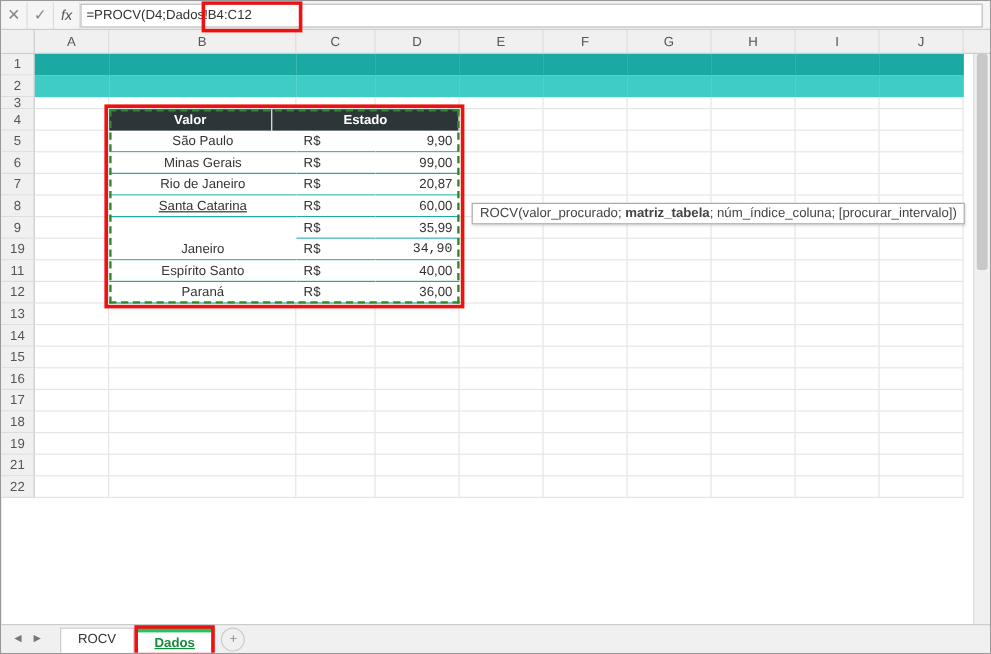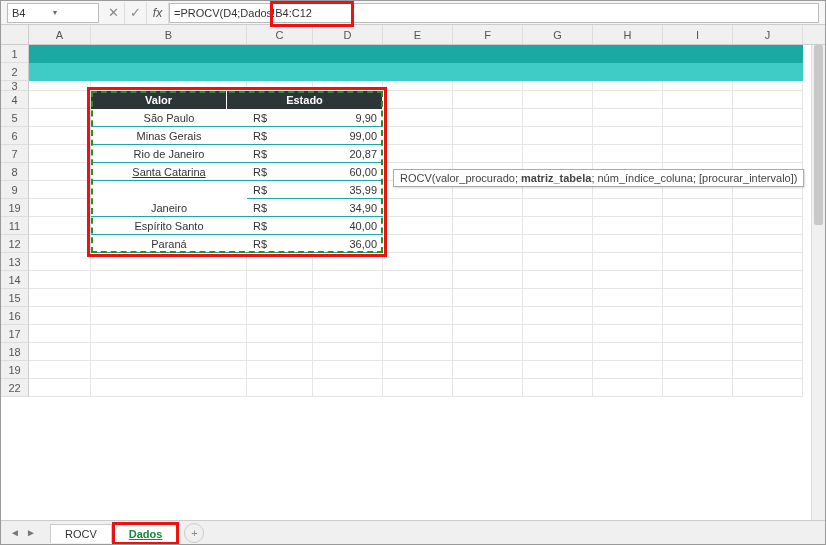--- a/index.html
+++ b/index.html
@@ -44,36 +44,32 @@
   .red-box-table { position: absolute; border: 3px solid #e11; pointer-events: none; }
   
   
   .tooltip { position: absolute; background: #fff; border: 1px solid #aaa; padding: 2px 6px; font-size: 11px; color: #444; white-space: nowrap; box-shadow: 1px 1px 2px rgba(0,0,0,.15); }
   .tooltip b { font-weight: bold; }
   
   
   .tabstrip { position: absolute; bottom: 0; left: 0; right: 0; height: 24px; background: #f0f0f0; border-top: 1px solid #ccc; display: flex; align-items: center; padding-left: 6px; }
   .tabnav { width: 16px; display: flex; justify-content: center; color: #777; font-size: 10px; cursor: pointer; }
   .sheet-tab { padding: 3px 14px; margin: 0 1px; background: #fff; border: 1px solid #ccc; border-bottom: none; font-size: 11px; cursor: pointer; position: relative; top: 1px; }
-  .sheet-tab.active { font-weight: bold; color: #158a3b; border-top: 1px solid #22c55e; text-decoration: underline; }
+  .sheet-tab.active { font-weight: bold; color: #158a3b; border-top: 4px solid #22c55e; text-decoration: underline; }
   .sheet-tab.red-box { outline: 3px solid #e11; outline-offset: -1px; }
   .addsheet { width: 20px; height: 20px; border: 1px solid #ccc; border-radius: 10px; margin-left: 6px; display: flex; align-items:center; justify-content:center; color:#888; font-size:11px; cursor:pointer; }
   
   
   .vscroll { position: absolute; top: 44px; right: 0; width: 14px; bottom: 24px; background: #f0f0f0; border-left: 1px solid #ddd; }
   .vthumb { position: absolute; top: 0; left: 2px; right: 2px; height: 180px; background: #c8c8c8; border-radius: 2px; }
 </style>
 </head>
 <body>
 
 <div class="formula-bar">
-  <div class="name-box">
-    <span>B4</span>
-    <span class="chev">▾</span>
-  </div>
   <div class="fb-btn cancel">
       <span>✕</span>
     </div>
   <div class="fb-btn enter">
       <span>✓</span>
     </div>
   <div class="fb-btn fx">
       <span>fx</span>
     </div>
   <div class="formula-input">
@@ -213,21 +209,21 @@
       <div class="cell" style="width: 70px;"></div>
       <div class="cell" style="width: 70px;"></div>
       <div class="cell" style="width: 70px;"></div>
       <div class="cell" style="width: 70px;"></div>
     </div>
     <div class="row">
       <div class="rowhdr">19</div>
       <div class="cell" style="width: 62px;"></div>
       <div class="cell tbl-cell" style="width: 156px;">Janeiro</div>
       <div class="cell tbl-cell currency" style="width: 66px;">R$</div>
-      <div class="cell tbl-cell valcell" style="width: 70px;">34,90</div>
+      <div class="cell tbl-cell valcell" style="width: 70px; font-family: Liberation Mono, monospace;">34,90</div>
       <div class="cell" style="width: 70px;"></div>
       <div class="cell" style="width: 70px;"></div>
       <div class="cell" style="width: 70px;"></div>
       <div class="cell" style="width: 70px;"></div>
       <div class="cell" style="width: 70px;"></div>
       <div class="cell" style="width: 70px;"></div>
     </div>
     <div class="row">
       <div class="rowhdr">11</div>
       <div class="cell" style="width: 62px;"></div>
@@ -327,20 +323,33 @@
       <div class="cell" style="width: 70px;"></div>
       <div class="cell" style="width: 70px;"></div>
       <div class="cell" style="width: 70px;"></div>
       <div class="cell" style="width: 70px;"></div>
       <div class="cell" style="width: 70px;"></div>
       <div class="cell" style="width: 70px;"></div>
       <div class="cell" style="width: 70px;"></div>
     </div>
     <div class="row">
       <div class="rowhdr">19</div>
+      <div class="cell" style="width: 62px;"></div>
+      <div class="cell" style="width: 156px;"></div>
+      <div class="cell" style="width: 66px;"></div>
+      <div class="cell" style="width: 70px;"></div>
+      <div class="cell" style="width: 70px;"></div>
+      <div class="cell" style="width: 70px;"></div>
+      <div class="cell" style="width: 70px;"></div>
+      <div class="cell" style="width: 70px;"></div>
+      <div class="cell" style="width: 70px;"></div>
+      <div class="cell" style="width: 70px;"></div>
+    </div>
+    <div class="row">
+      <div class="rowhdr">21</div>
       <div class="cell" style="width: 62px;"></div>
       <div class="cell" style="width: 156px;"></div>
       <div class="cell" style="width: 66px;"></div>
       <div class="cell" style="width: 70px;"></div>
       <div class="cell" style="width: 70px;"></div>
       <div class="cell" style="width: 70px;"></div>
       <div class="cell" style="width: 70px;"></div>
       <div class="cell" style="width: 70px;"></div>
       <div class="cell" style="width: 70px;"></div>
       <div class="cell" style="width: 70px;"></div>

